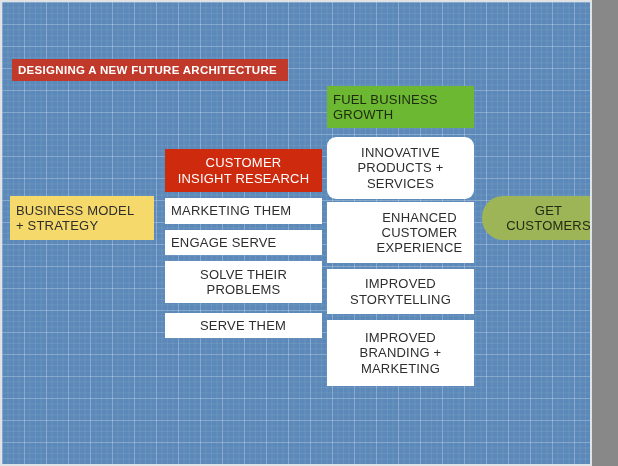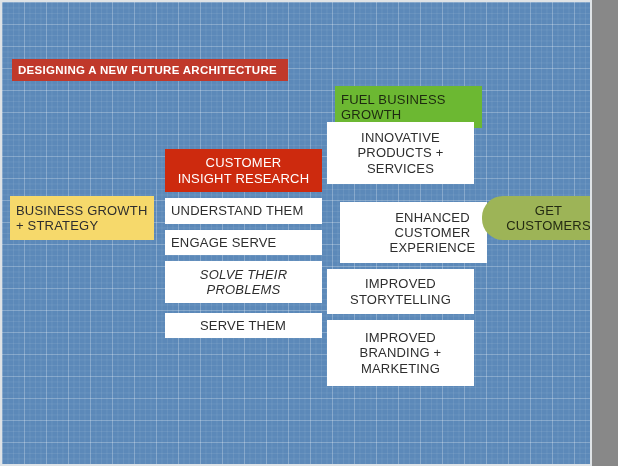--- a/index.html
+++ b/index.html
@@ -31,21 +31,21 @@
     white-space: pre-line;
     font-size: 13px;
     line-height: 1.18;
     color: #2e2e2e;
     letter-spacing: 0.2px;
   }
   .center { justify-content: center; text-align: center; }
   .left   { justify-content: flex-start; text-align: left; padding-left: 6px; }
   .white  { background: #ffffff; }
   .red    { background: #cd2a0e; color: #ffffff; }
-  .green  { background: #6cb832; color: #1d2a10; margin-left: 8px; }
+  .green  { background: #6cb832; color: #1d2a10; }
   .yellow { background: #f6d96b; color: #2e2e2e; }
   .olive  { background: #9db457; color: #232a12; }
 
   #banner {
     position: absolute;
     left: 10px; top: 57px; width: 276px; height: 22px;
     background: #c0392b;
     color: #ffffff;
     font-size: 11.5px;
     font-weight: bold;
@@ -54,45 +54,45 @@
     align-items: center;
     padding-left: 6px;
     box-sizing: border-box;
   }
 
   #box-fuel        { left: 325px; top: 84px;  width: 147px; height: 42px; }
   #box-insight     { left: 163px; top: 147px; width: 157px; height: 43px; }
   #box-model       { left: 8px;   top: 194px; width: 144px; height: 44px; }
   #box-understand  { left: 163px; top: 196px; width: 157px; height: 26px; }
   #box-engage      { left: 163px; top: 228px; width: 157px; height: 25px; }
-  #box-solve       { left: 163px; top: 259px; width: 157px; height: 42px; font-style: italic; }
+  #box-solve       { left: 163px; top: 259px; width: 157px; height: 42px; }
   #box-serve       { left: 163px; top: 311px; width: 157px; height: 25px; padding-left: 35px; }
-  #box-innovative  { left: 325px; top: 120px; width: 147px; height: 62px; }
-  #box-enhanced    { left: 338px; top: 200px; width: 147px; height: 61px; padding-left: 38px; }
+  #box-innovative  { left: 325px; top: 135px; width: 147px; height: 62px; border-radius: 9px; }
+  #box-enhanced    { left: 325px; top: 200px; width: 147px; height: 61px; padding-left: 38px; }
   #box-storytelling{ left: 325px; top: 267px; width: 147px; height: 45px; }
   #box-branding    { left: 325px; top: 318px; width: 147px; height: 66px; }
   #box-get         { left: 480px; top: 194px; width: 133px; height: 44px; border-radius: 21px; }
 </style>
 </head>
 <body>
 
 <div id="slide">
 
   <div id="banner">DESIGNING A NEW FUTURE ARCHITECTURE</div>
 
   <div id="box-fuel" class="box green left">FUEL BUSINESS
 GROWTH</div>
 
   <div id="box-insight" class="box red center">CUSTOMER
 INSIGHT RESEARCH</div>
 
-  <div id="box-model" class="box yellow left">BUSINESS GROWTH
+  <div id="box-model" class="box yellow left">BUSINESS MODEL
 + STRATEGY</div>
 
-  <div id="box-understand" class="box white left">UNDERSTAND THEM</div>
+  <div id="box-understand" class="box white left">MARKETING THEM</div>
 
   <div id="box-engage" class="box white left">ENGAGE SERVE</div>
 
   <div id="box-solve" class="box white center">SOLVE THEIR
 PROBLEMS</div>
 
   <div id="box-serve" class="box white left">SERVE THEM</div>
 
   <div id="box-innovative" class="box white center">INNOVATIVE
 PRODUCTS +

